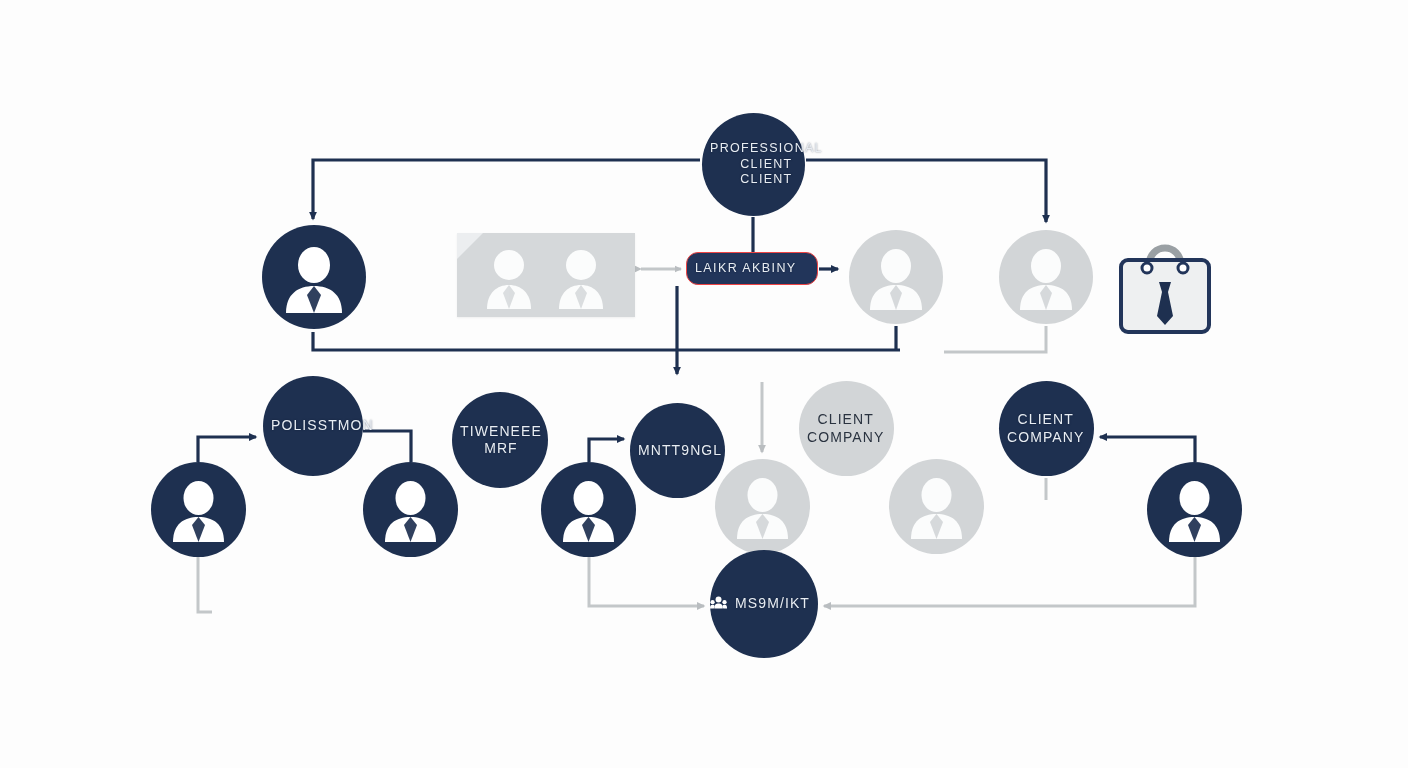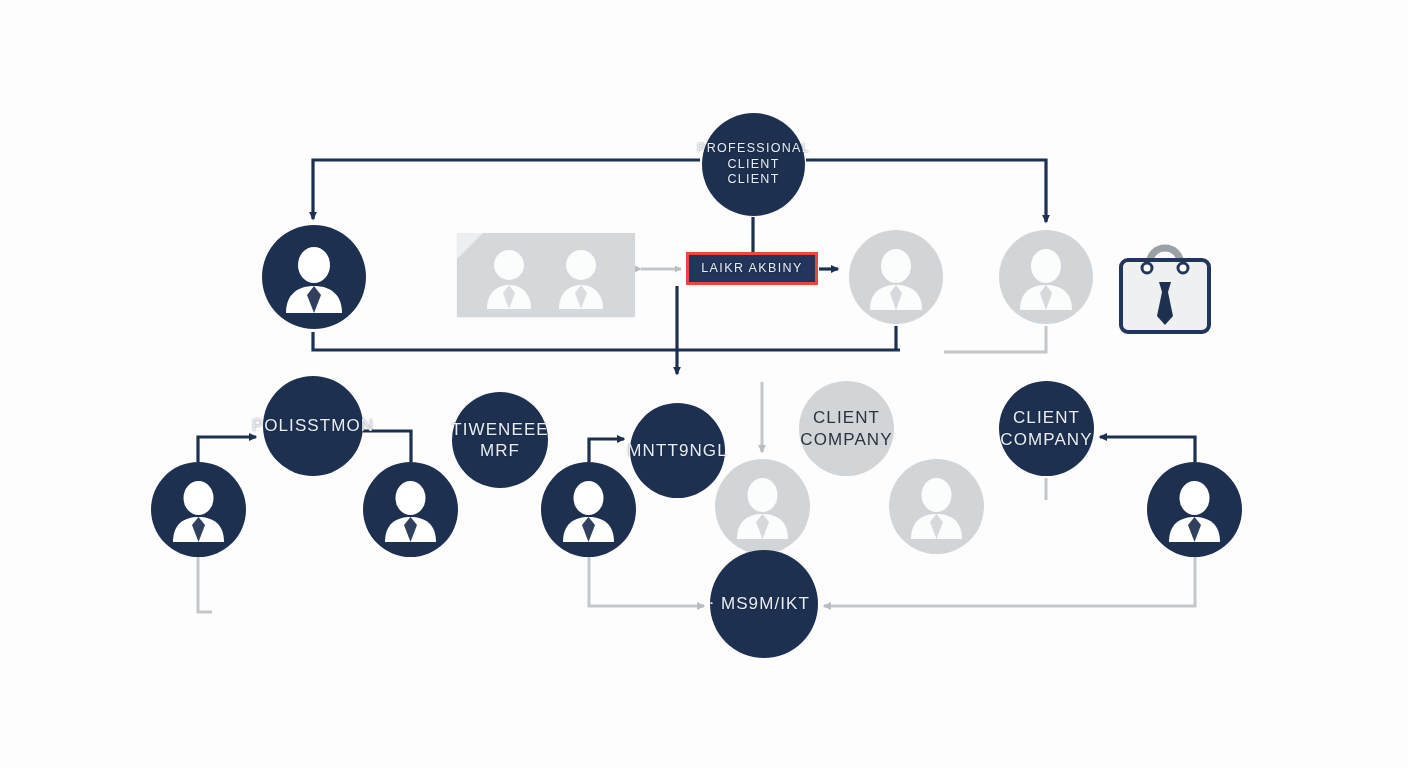--- a/index.html
+++ b/index.html
@@ -22,49 +22,48 @@
     left: 0;
     top: 0;
     width: 1408px;
     height: 768px;
   }
   .node {
     position: absolute;
     box-sizing: border-box;
     display: flex;
     align-items: center;
-    justify-content: center;
     text-align: center;
   }
   .circle {
     border-radius: 50%;
   }
   .navy {
     background: #1e3050;
   }
   .grayc {
     background: #d2d5d7;
   }
   .node-label {
     color: #e8edf3;
-    font-size: 17px;
+    font-size: 14px;
     letter-spacing: 1.1px;
     line-height: 1.25;
     padding: 0 8px;
     font-family: "Liberation Sans", sans-serif;
     text-shadow: 0 0 2px rgba(10,20,40,.55);
   }
   .node-label.dark {
     color: #2a3340;
     text-shadow: none;
   }
   .rect-node {
     background: #22355a;
-    border: 3px solid #ef4444;
-    border-radius: 0;
+    border: 1px solid #ef4444;
+    border-radius: 12px;
   }
   .rect-node .node-label {
     font-size: 12.5px;
     letter-spacing: 1.4px;
   }
   .avatar-svg {
     width: 100%;
     height: 100%;
     display: block;
   }

